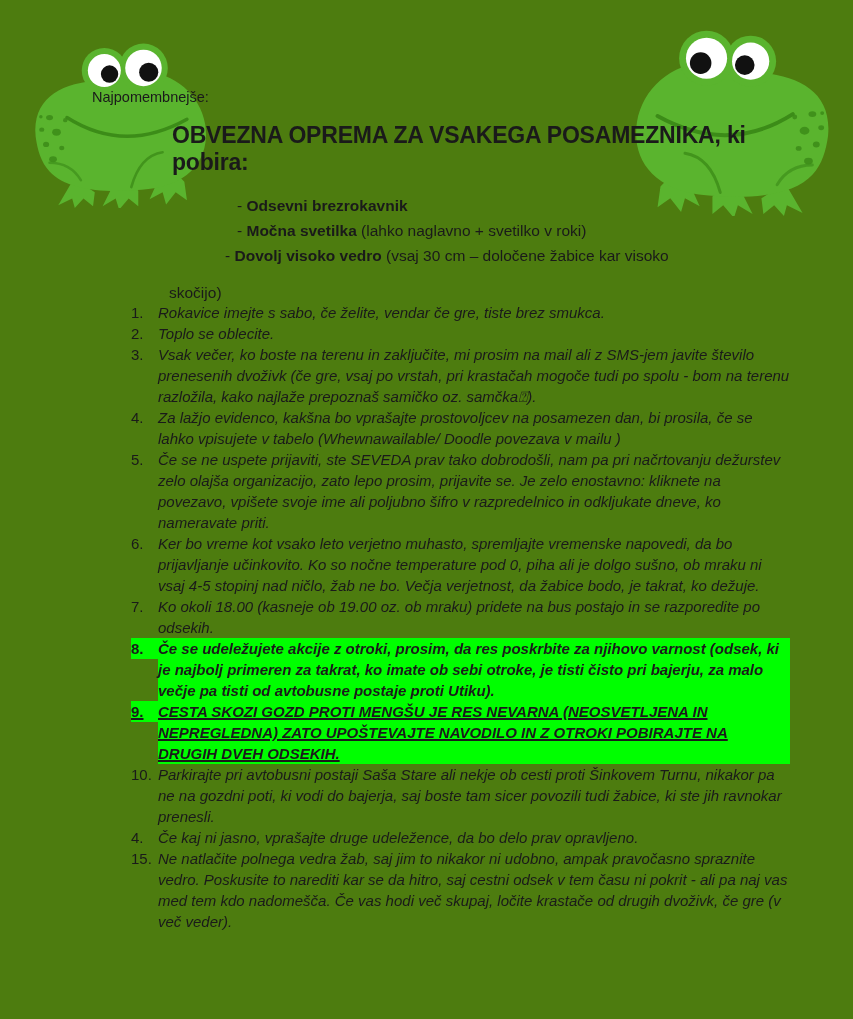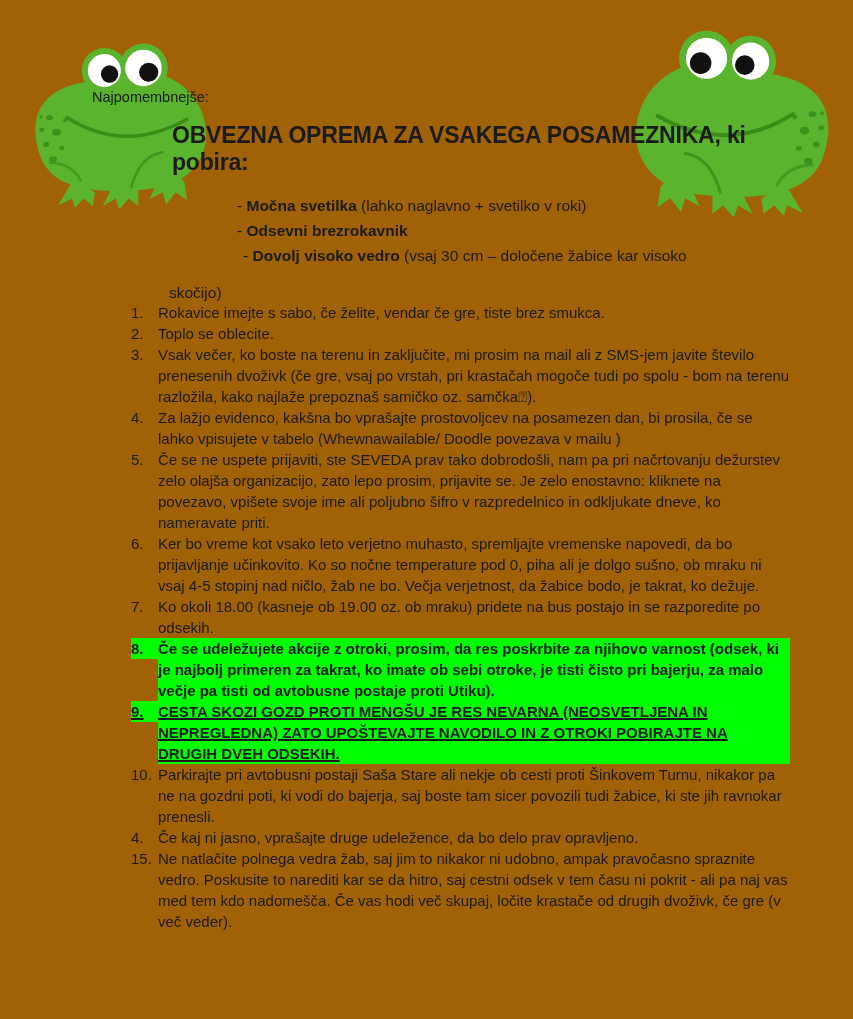--- a/index.html
+++ b/index.html
@@ -1,19 +1,19 @@
 <!DOCTYPE html>
 <html><head>
 <meta charset="utf-8">
 <style>
   html,body{margin:0;padding:0;background:#888;}
   .page{
     position:relative;
     width:853px;height:1019px;
-    background:#a16207;
+    background:#4d7c0f;
     overflow:hidden;
     font-family:"Liberation Sans","DejaVu Sans",sans-serif;
     color:#1a1a1a;
     margin:0 auto;
   }
   
   .frog{position:absolute;}
   .frog-left{left:20px;top:34px;width:200px;height:174px;}
   .frog-right{left:614px;top:20px;width:238px;height:196px;transform:scaleX(-1);}
   
@@ -24,31 +24,31 @@
   .doc-title{
     position:absolute;left:172px;top:122px;width:620px;
     font-size:23px;font-weight:bold;letter-spacing:-0.2px;z-index:3;
   }
   
   .equipment{
     position:absolute;left:169px;top:193px;width:580px;
     font-size:15.5px;line-height:25px;z-index:3;
   }
   .equip-row{margin-left:68px;}
-  .equip-row.indent-more{margin-left:74px;}
+  .equip-row.indent-more{margin-left:56px;}
   .equip-row .b{font-weight:bold;}
   .equip-wrap{margin-left:0;margin-top:12px;}
   
   .instructions{
     position:absolute;left:131px;top:302px;width:690px;
     font-size:15px;line-height:21px;z-index:3;
   }
   .li{display:flex;align-items:flex-start;}
   .li .num{flex:0 0 27px;white-space:pre;}
-  .li .txt{flex:0 1 632px;max-width:632px;}
+  .li .txt{flex:0 1 632px;max-width:632px;font-style:italic;}
   .li.bold .num,.li.bold .txt{font-weight:bold;}
   .num.hl,.txt.hl{background:#00ff00;}
   .txt.underline,.num.underline{text-decoration:underline;text-decoration-thickness:1.5px;}
 </style>
 </head>
 <body>
 
 <svg width="0" height="0" style="position:absolute" aria-hidden="true">
   <symbol id="frog" viewBox="0 0 230 200">
     <g fill="#5ab42e">
@@ -97,25 +97,25 @@
       <use href="#frog"></use>
     </svg>
 
   <div class="top-label">Najpomembnejše:</div>
 
   <div class="doc-title">OBVEZNA OPREMA ZA VSAKEGA POSAMEZNIKA, ki pobira:</div>
 
   <div class="equipment">
     <div class="equip-row">
       <span>-</span>
-      <span class="b">Močna svetilka</span><span> (lahko naglavno + svetilko v roki)</span>
+      <span class="b">Odsevni brezrokavnik</span><span></span>
     </div>
     <div class="equip-row">
       <span>-</span>
-      <span class="b">Odsevni brezrokavnik</span><span></span>
+      <span class="b">Močna svetilka</span><span> (lahko naglavno + svetilko v roki)</span>
     </div>
     <div class="equip-row indent-more">
       <span>-</span>
       <span class="b">Dovolj visoko vedro</span><span> (vsaj 30 cm – določene žabice kar visoko</span>
     </div>
     <div class="equip-wrap">skočijo)</div>
   </div>
 
   <div class="instructions">
       <div class="li">

